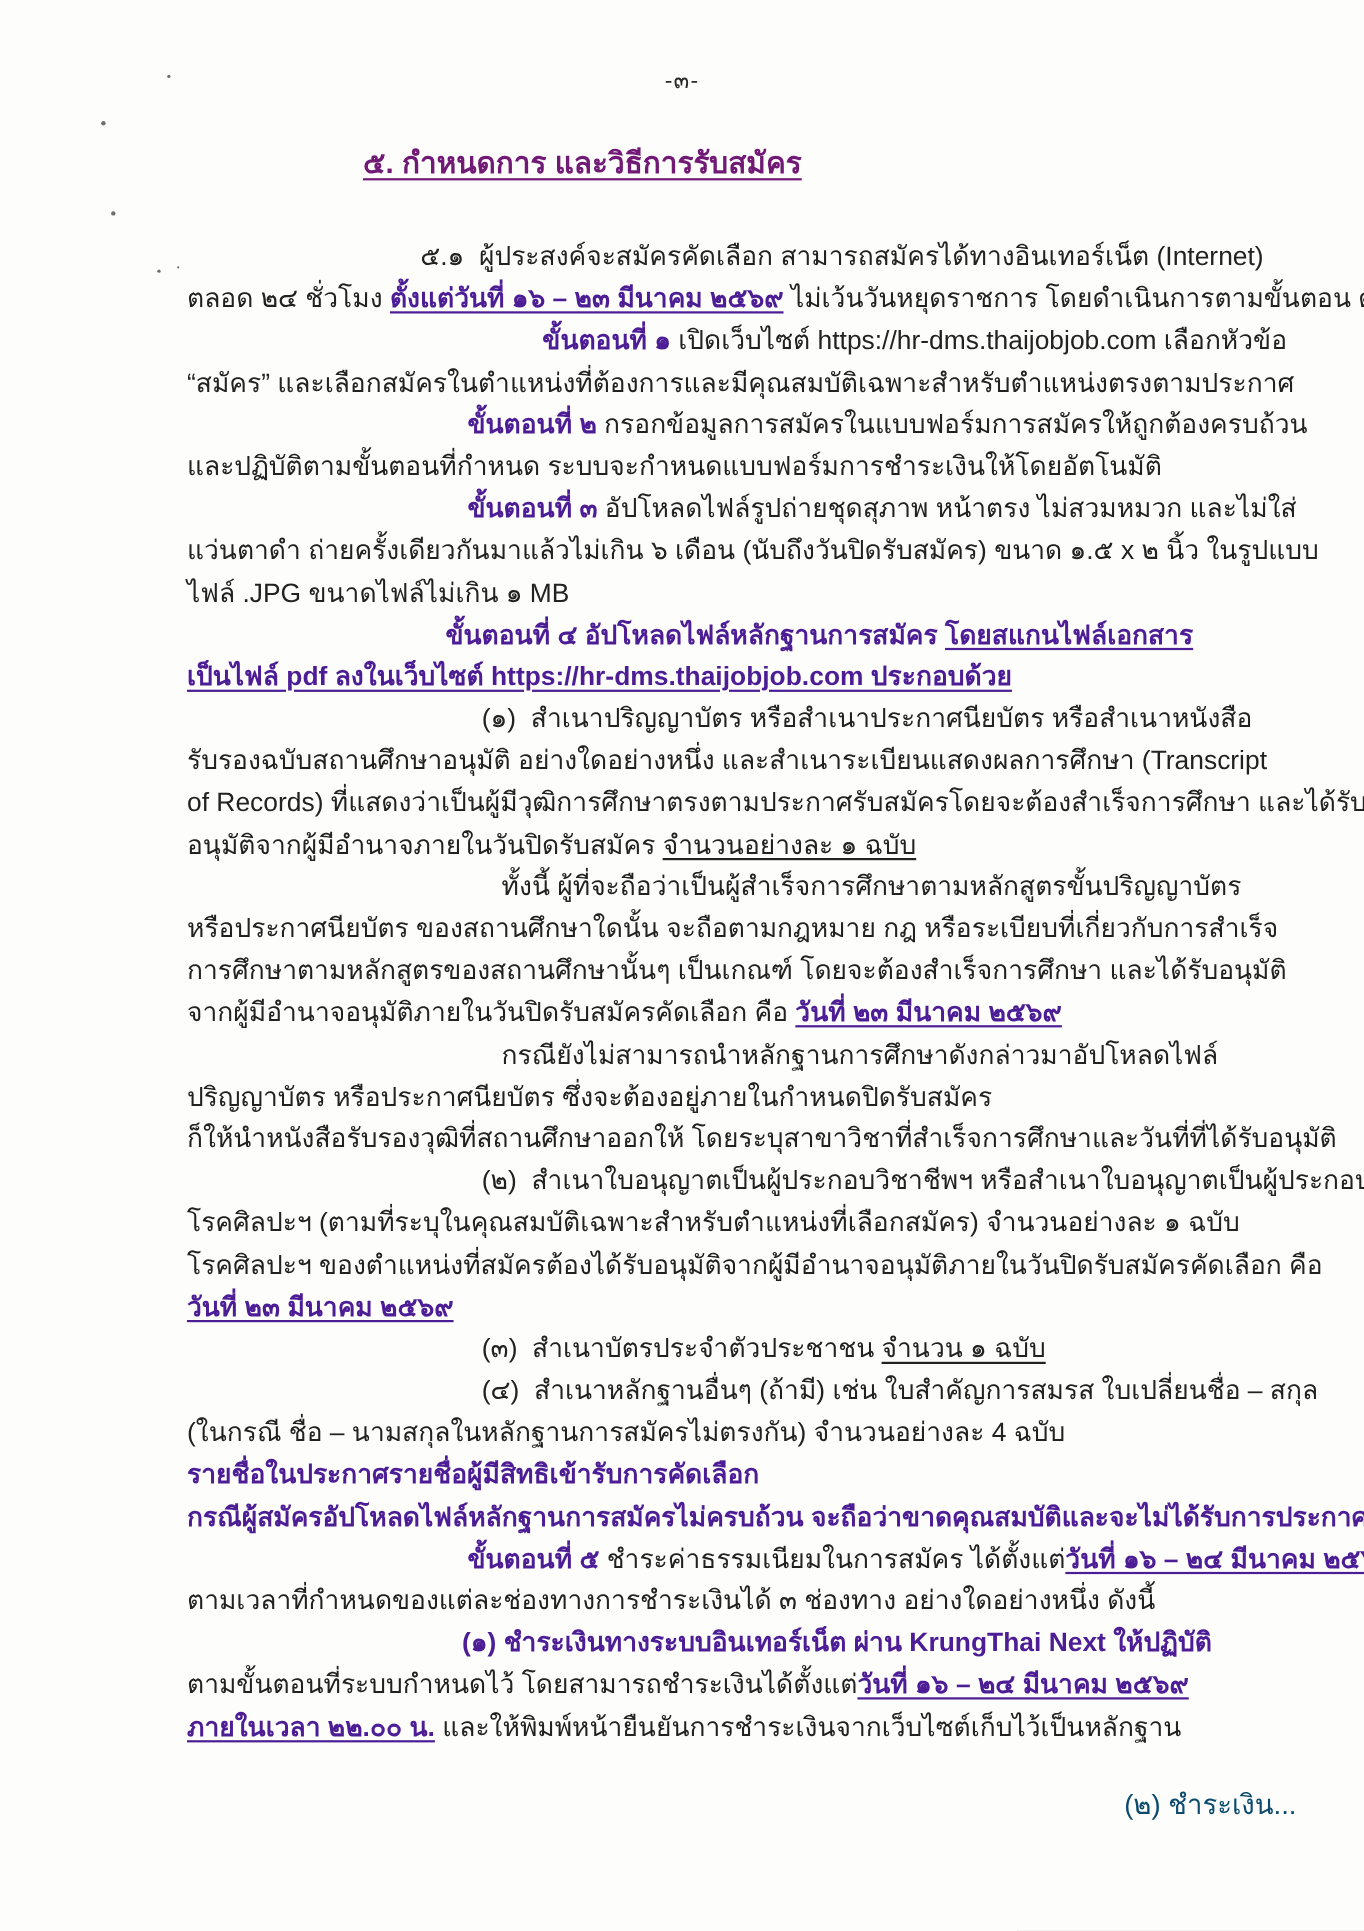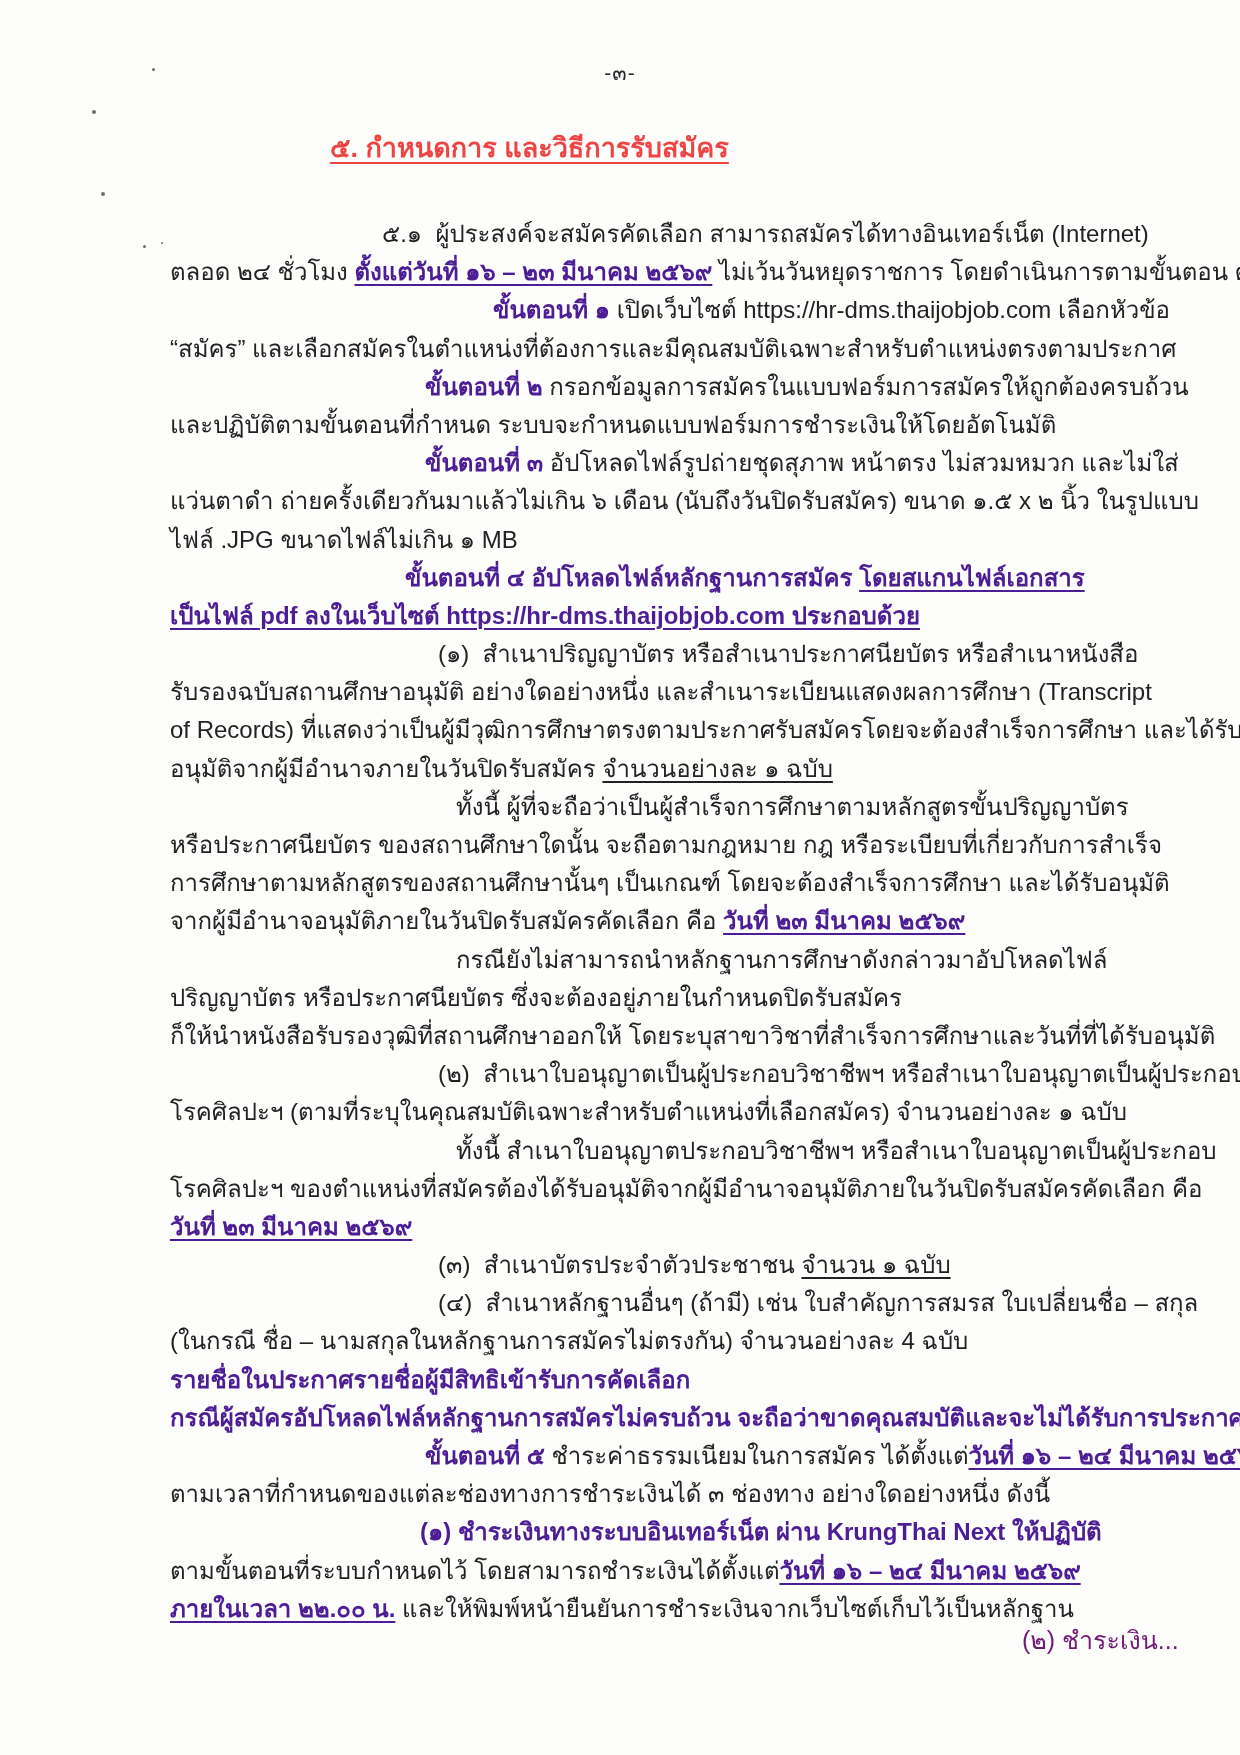--- a/index.html
+++ b/index.html
@@ -12,42 +12,42 @@
     color:#1f1f1f;
   }
   .page-number{
     position:absolute;top:56px;left:0;width:100%;
     text-align:center;font-size:21px;letter-spacing:1px;color:#2a2a2a;
   }
   .section-heading{
     position:absolute;top:126px;left:330px;
     font-size:27px;font-weight:bold;
     text-decoration:underline;text-decoration-thickness:2px;text-underline-offset:5px;
-    color:#ef4444;
+    color:#701a75;
   }
   .doc-body{
     position:absolute;top:194px;left:170px;width:1000px;margin-top:21px;
   }
   .line{
     height:38.2px;line-height:38.2px;
     font-size:24px;white-space:nowrap;color:#222;
   }
   .b{font-weight:bold;color:#4c1d95;}
   .u{text-decoration:underline;text-underline-offset:4px;text-decoration-thickness:1.5px;}
   .b.u{text-decoration-thickness:2px;}
   .ind-margin{margin-left:0;}
   .ind-p51{margin-left:212px;}
   .ind-step{margin-left:255px;text-align:right;}
   .ind-step4{margin-left:235px;}
   .ind-item{margin-left:268px;}
   .ind-note{margin-left:286px;}
   .ind-pay{margin-left:250px;}
   .continuation{
     position:absolute;top:1620px;left:1022px;
-    font-size:25px;color:#701a75;white-space:nowrap;
+    font-size:25px;color:#0c4a6e;white-space:nowrap;
   }
   .speck{position:absolute;background:#4a4a4a;border-radius:50%;opacity:.8;}
   .speck.s1{left:152px;top:68px;width:3px;height:3px;}
   .speck.s2{left:92px;top:110px;width:4px;height:4px;}
   .speck.s3{left:101px;top:192px;width:4px;height:4px;}
   .speck.s4{left:143px;top:245px;width:3px;height:3px;}
   .speck.s5{left:161px;top:242px;width:2px;height:2px;}
 </style>
 </head>
 <body>
@@ -81,21 +81,20 @@
       <div class="line ind-margin"><span class="">อนุมัติจากผู้มีอำนาจภายในวันปิดรับสมัคร </span><span class="u">จำนวนอย่างละ ๑ ฉบับ</span></div>
       <div class="line ind-note"><span class="">ทั้งนี้ ผู้ที่จะถือว่าเป็นผู้สำเร็จการศึกษาตามหลักสูตรขั้นปริญญาบัตร</span></div>
       <div class="line ind-margin"><span class="">หรือประกาศนียบัตร ของสถานศึกษาใดนั้น จะถือตามกฎหมาย กฎ หรือระเบียบที่เกี่ยวกับการสำเร็จ</span></div>
       <div class="line ind-margin"><span class="">การศึกษาตามหลักสูตรของสถานศึกษานั้นๆ เป็นเกณฑ์ โดยจะต้องสำเร็จการศึกษา และได้รับอนุมัติ</span></div>
       <div class="line ind-margin"><span class="">จากผู้มีอำนาจอนุมัติภายในวันปิดรับสมัครคัดเลือก คือ </span><span class="b u">วันที่ ๒๓ มีนาคม ๒๕๖๙</span></div>
       <div class="line ind-note"><span class="">กรณียังไม่สามารถนำหลักฐานการศึกษาดังกล่าวมาอัปโหลดไฟล์</span></div>
       <div class="line ind-margin"><span class="">ปริญญาบัตร หรือประกาศนียบัตร ซึ่งจะต้องอยู่ภายในกำหนดปิดรับสมัคร</span></div>
       <div class="line ind-margin"><span class="">ก็ให้นำหนังสือรับรองวุฒิที่สถานศึกษาออกให้ โดยระบุสาขาวิชาที่สำเร็จการศึกษาและวันที่ที่ได้รับอนุมัติ</span></div>
       <div class="line ind-item"><span class="">(๒)&nbsp; สำเนาใบอนุญาตเป็นผู้ประกอบวิชาชีพฯ หรือสำเนาใบอนุญาตเป็นผู้ประกอบ</span></div>
       <div class="line ind-margin"><span class="">โรคศิลปะฯ (ตามที่ระบุในคุณสมบัติเฉพาะสำหรับตำแหน่งที่เลือกสมัคร) จำนวนอย่างละ ๑ ฉบับ</span></div>
-      <div class="line ind-note"><span class="">ทั้งนี้ สำเนาใบอนุญาตประกอบวิชาชีพฯ หรือสำเนาใบอนุญาตเป็นผู้ประกอบ</span></div>
       <div class="line ind-margin"><span class="">โรคศิลปะฯ ของตำแหน่งที่สมัครต้องได้รับอนุมัติจากผู้มีอำนาจอนุมัติภายในวันปิดรับสมัครคัดเลือก คือ</span></div>
       <div class="line ind-margin"><span class="b u">วันที่ ๒๓ มีนาคม ๒๕๖๙</span></div>
       <div class="line ind-item"><span class="">(๓)&nbsp; สำเนาบัตรประจำตัวประชาชน </span><span class="u">จำนวน ๑ ฉบับ</span></div>
       <div class="line ind-item"><span class="">(๔)&nbsp; สำเนาหลักฐานอื่นๆ (ถ้ามี) เช่น ใบสำคัญการสมรส ใบเปลี่ยนชื่อ – สกุล</span></div>
       <div class="line ind-margin"><span class="">(ในกรณี ชื่อ – นามสกุลในหลักฐานการสมัครไม่ตรงกัน) จำนวนอย่างละ 4 ฉบับ</span></div>
       <div class="line ind-margin"><span class="b ">รายชื่อในประกาศรายชื่อผู้มีสิทธิเข้ารับการคัดเลือก</span></div>
       <div class="line ind-margin"><span class="b ">กรณีผู้สมัครอัปโหลดไฟล์หลักฐานการสมัครไม่ครบถ้วน จะถือว่าขาดคุณสมบัติและจะไม่ได้รับการประกาศ</span></div>
       <div class="line ind-step"><span class="b ">ขั้นตอนที่ ๕</span><span class=""> ชำระค่าธรรมเนียมในการสมัคร ได้ตั้งแต่</span><span class="b u">วันที่ ๑๖ – ๒๔ มีนาคม ๒๕๖๙</span></div>
       <div class="line ind-margin"><span class="">ตามเวลาที่กำหนดของแต่ละช่องทางการชำระเงินได้ ๓ ช่องทาง อย่างใดอย่างหนึ่ง ดังนี้</span></div>
       <div class="line ind-pay"><span class="b ">(๑) ชำระเงินทางระบบอินเทอร์เน็ต ผ่าน KrungThai Next ให้ปฏิบัติ</span></div>

